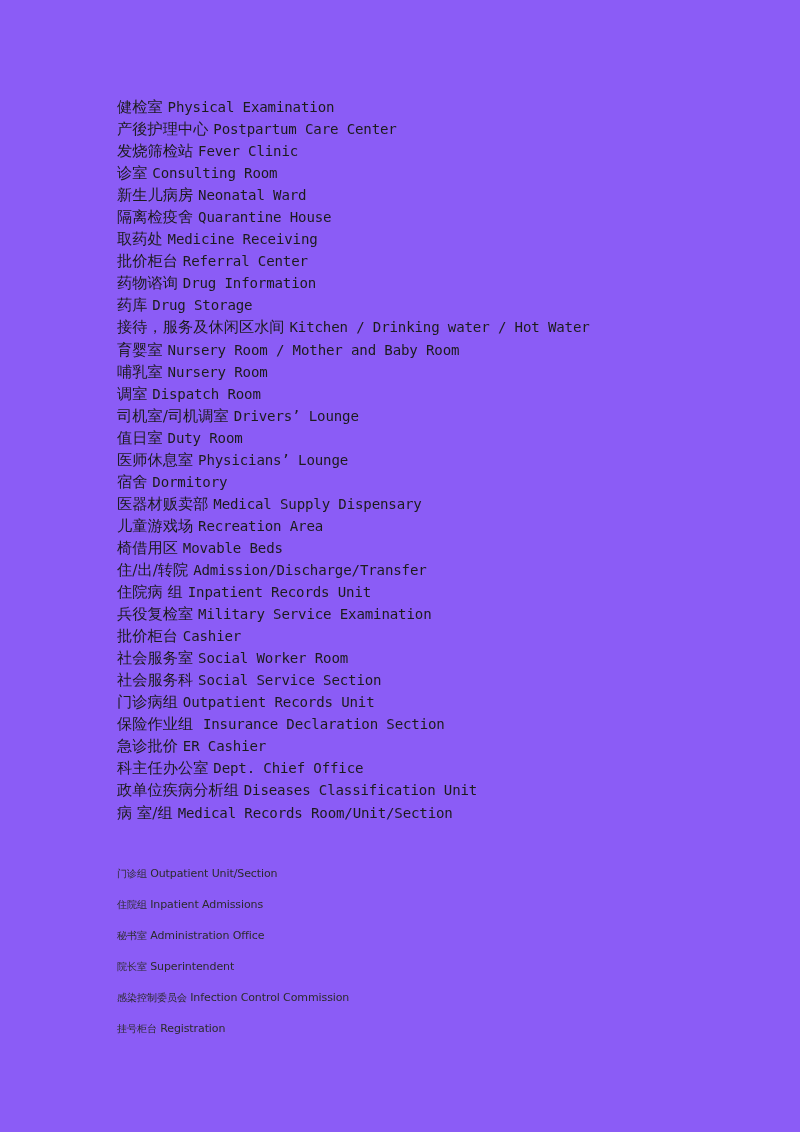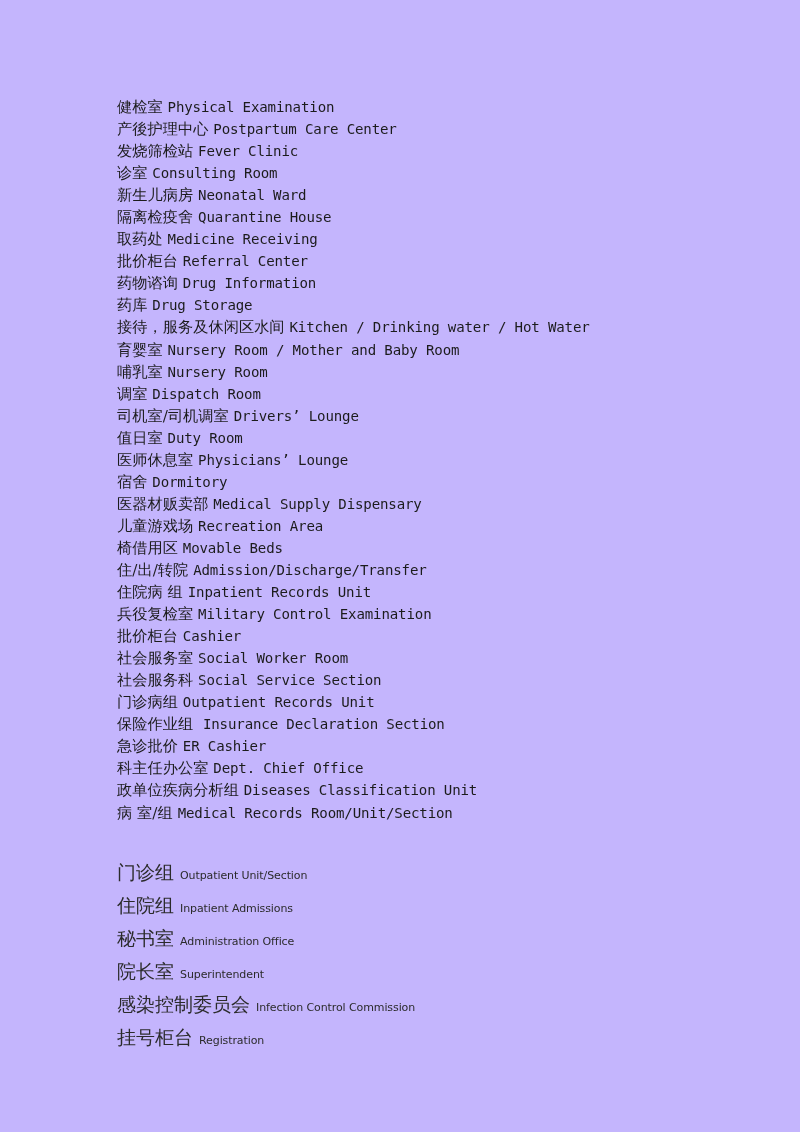--- a/index.html
+++ b/index.html
@@ -16,21 +16,21 @@
     font-family: "Liberation Serif", "DejaVu Serif", serif;
     color: #1a1a1a;
     -webkit-font-smoothing: antialiased;
   }
 
   .page {
     position: absolute;
     top: 0; left: 0;
     width: 800px;
     height: 1132px;
-    background: #c4b5fd;
+    background: #8b5cf6;
   }
 
   
   .glossary-serif {
     position: absolute;
     left: 117px;
     top: 96px;
     width: 660px;
   }
   .glossary-serif .entry {
@@ -59,21 +59,21 @@
   }
   .glossary-sans .entry {
     display: block;
     font-size: 15px;
     line-height: 28.9px;
     white-space: pre;
     color: #2b2b2b;
   }
   .glossary-sans .entry .zh {
     font-family: "DejaVu Sans", "Liberation Sans", sans-serif;
-    font-size: 19px;
+    font-size: 10px;
   }
   .glossary-sans .entry .en {
     font-family: "DejaVu Sans", "Liberation Sans", sans-serif;
     font-size: 11px;
     letter-spacing: -0.1px;
   }
 </style>
 </head>
 <body>
 
@@ -96,21 +96,21 @@
       <div class="entry"><span class="zh">调室 </span><span class="en">Dispatch Room</span></div>
       <div class="entry"><span class="zh">司机室/司机调室 </span><span class="en">Drivers’ Lounge</span></div>
       <div class="entry"><span class="zh">值日室 </span><span class="en">Duty Room</span></div>
       <div class="entry"><span class="zh">医师休息室 </span><span class="en">Physicians’ Lounge</span></div>
       <div class="entry"><span class="zh">宿舍 </span><span class="en">Dormitory</span></div>
       <div class="entry"><span class="zh">医器材贩卖部 </span><span class="en">Medical Supply Dispensary</span></div>
       <div class="entry"><span class="zh">儿童游戏场 </span><span class="en">Recreation Area</span></div>
       <div class="entry"><span class="zh">椅借用区 </span><span class="en">Movable Beds</span></div>
       <div class="entry"><span class="zh">住/出/转院 </span><span class="en">Admission/Discharge/Transfer</span></div>
       <div class="entry"><span class="zh">住院病 组 </span><span class="en">Inpatient Records Unit</span></div>
-      <div class="entry"><span class="zh">兵役复检室 </span><span class="en">Military Control Examination</span></div>
+      <div class="entry"><span class="zh">兵役复检室 </span><span class="en">Military Service Examination</span></div>
       <div class="entry"><span class="zh">批价柜台 </span><span class="en">Cashier</span></div>
       <div class="entry"><span class="zh">社会服务室 </span><span class="en">Social Worker Room</span></div>
       <div class="entry"><span class="zh">社会服务科 </span><span class="en">Social Service Section</span></div>
       <div class="entry"><span class="zh">门诊病组 </span><span class="en">Outpatient Records Unit</span></div>
       <div class="entry"><span class="zh">保险作业组  </span><span class="en">Insurance Declaration Section</span></div>
       <div class="entry"><span class="zh">急诊批价 </span><span class="en">ER Cashier</span></div>
       <div class="entry"><span class="zh">科主任办公室 </span><span class="en">Dept. Chief Office</span></div>
       <div class="entry"><span class="zh">政单位疾病分析组 </span><span class="en">Diseases Classification Unit</span></div>
       <div class="entry"><span class="zh">病 室/组 </span><span class="en">Medical Records Room/Unit/Section</span></div>
     </div>

